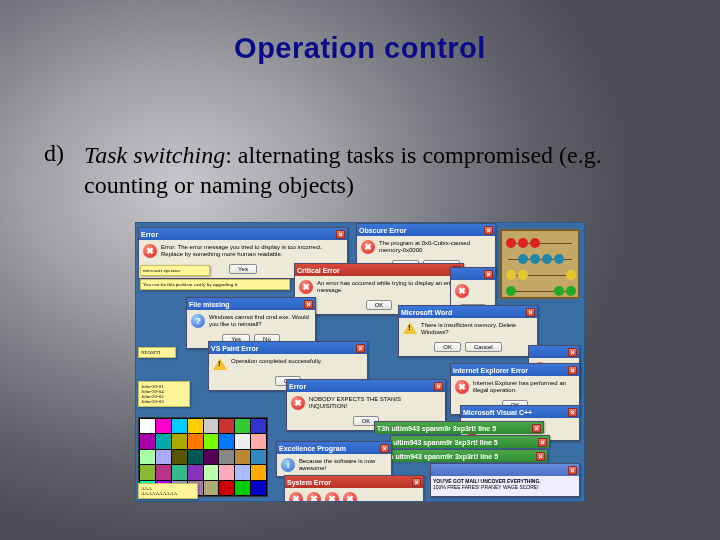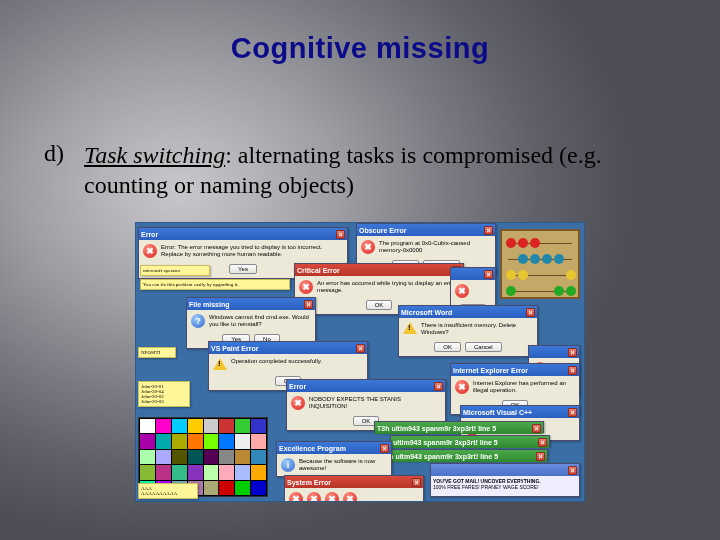--- a/index.html
+++ b/index.html
@@ -33,21 +33,21 @@
     display: inline-block;
     width: 34px;
     vertical-align: top;
   }
   .bullet-text {
     display: inline-block;
     width: 580px;
     vertical-align: top;
     line-height: 1.25;
   }
-  .bullet-text .underlined { text-decoration: underline; font-style: italic; }
+  .bullet-text .underlined { font-style: italic; }
   .illus {
     position: absolute;
     top: 222px;
     left: 135px;
     width: 450px;
     height: 280px;
     background: #3a6ea5;
     border: 1px solid #2d5a8c;
     overflow: hidden;
   }
@@ -162,21 +162,21 @@
     background: #fff69a;
     border: 1px solid #c8be60;
     box-shadow: 1px 1px 2px rgba(0,0,0,0.3);
     font-size: 5px;
     padding: 2px;
   }
 </style>
 </head>
 <body>
 
-<div class="title">Cognitive missing</div>
+<div class="title">Operation control</div>
 
 <div class="bullet-row">
   <span class="bullet-label">d)</span>
   <span class="bullet-text">
     <span class="underlined">Task switching</span><span>: alternating tasks is compromised (e.g. counting or naming objects)</span>
   </span>
 </div>
 
 <div class="illus">
 

